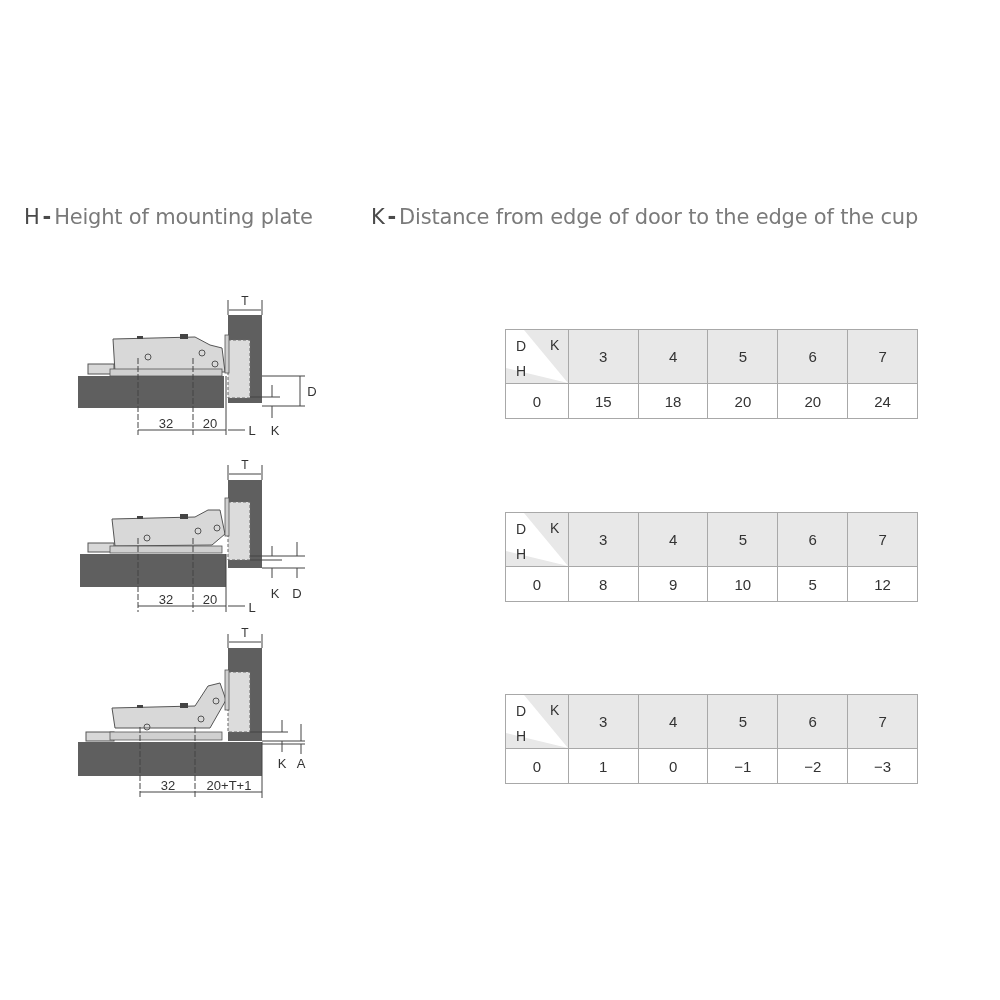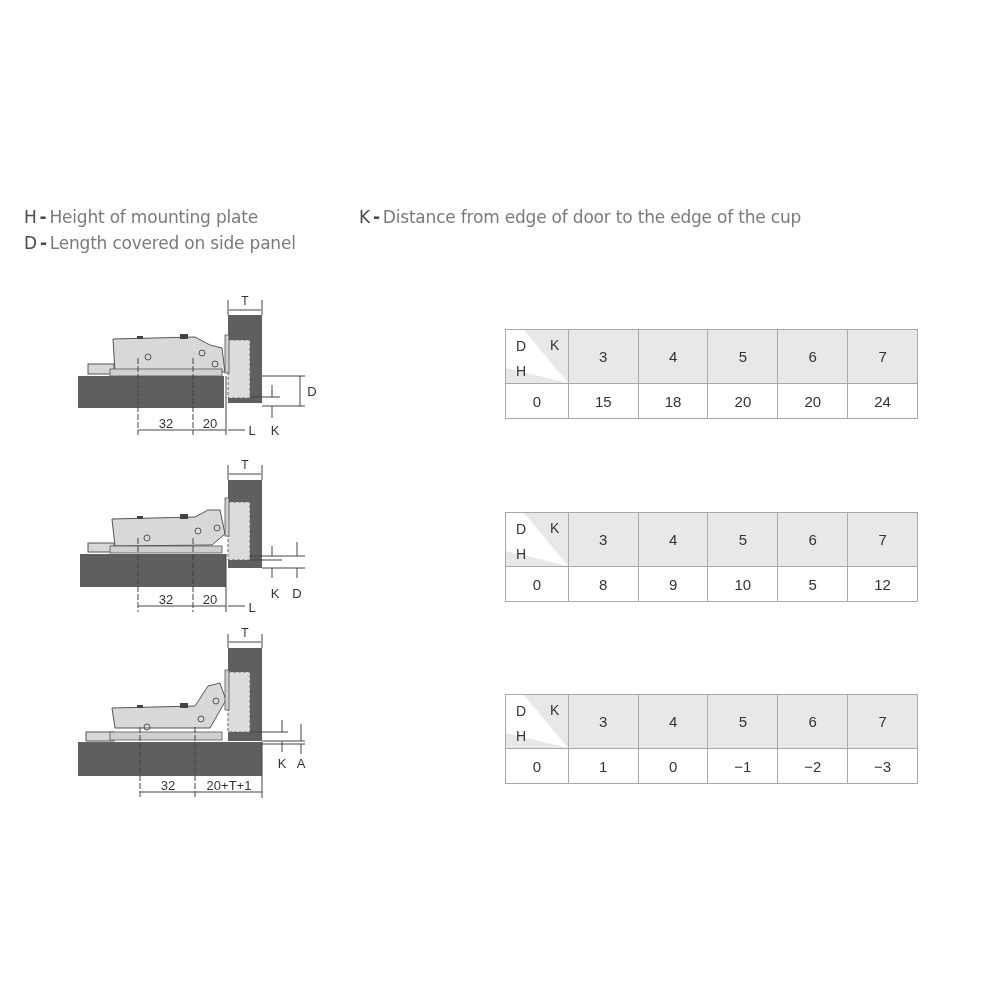--- a/index.html
+++ b/index.html
@@ -1,39 +1,38 @@
 <!DOCTYPE html>
 <html><head>
   <meta charset="utf-8">
   <style>
     html, body { margin: 0; padding: 0; background: #ffffff; }
     body { width: 1000px; height: 1000px; position: relative; overflow: hidden; font-family: "Liberation Sans", sans-serif; }
-    .legend { position: absolute; font-size: 17px; color: #7a7a7a; line-height: 26px; font-family: "DejaVu Sans", sans-serif; letter-spacing: -0.2px; }
+    .legend { position: absolute; font-size: 21px; color: #7a7a7a; line-height: 26px; font-family: "DejaVu Sans", sans-serif; letter-spacing: -0.2px; }
     .legend .key { color: #4a4a4a; }
     .legend .dash { color: #4a4a4a; font-weight: bold; margin: 0 3px; }
     .legend-left { left: 24px; top: 204px; }
-    .legend-right { left: 359px; top: 204px; text-align: right; }
+    .legend-right { left: 371px; top: 204px; text-align: right; }
     .legend-row { white-space: nowrap; }
     .diagram { position: absolute; left: 0; }
     table.spec { position: absolute; border-collapse: collapse; font-size: 15px; color: #333; font-family: "Liberation Sans", sans-serif; }
     table.spec td { border: 1px solid #a8a8a8; text-align: center; padding: 0; }
     table.spec tr.head td { background: #e8e8e8; height: 53px; }
     table.spec tr.body td { height: 34px; background: #ffffff; }
     table.spec td.corner { position: relative; width: 62px; background: #e8e8e8; overflow: hidden; }
     table.spec td.corner .wedge { position: absolute; left: 0; top: 0; width: 62px; height: 53px; }
     table.spec td.corner .lbl { position: absolute; font-size: 14px; color: #333; }
     table.spec td.rowhead { background: #e8e8e8; width: 62px; }
     table.spec td.val { width: 69px; }
   </style>
 </head>
 <body>
 
 <div class="legend legend-left">
   <div class="legend-row"><span class="key">H</span><span class="dash">-</span><span>Height of mounting plate</span></div>
-  <div class="legend-row"><span class="key">D</span><span class="dash">-</span><span>Length covered on side panel</span></div>
 </div>
 <div class="legend legend-right">
   <div class="legend-row"><span class="key">K</span><span class="dash">-</span><span>Distance from edge of door to the edge of the cup</span></div>
 </div>
 
 <svg class="diagram" style="top:290px" width="340" height="160" viewBox="0 0 340 160" font-family="Liberation Sans, sans-serif">
 
   <rect x="228" y="25" width="34" height="88" fill="#5f5f5f"></rect>
 
   <rect x="78" y="86" width="146" height="32" fill="#5f5f5f"></rect>

